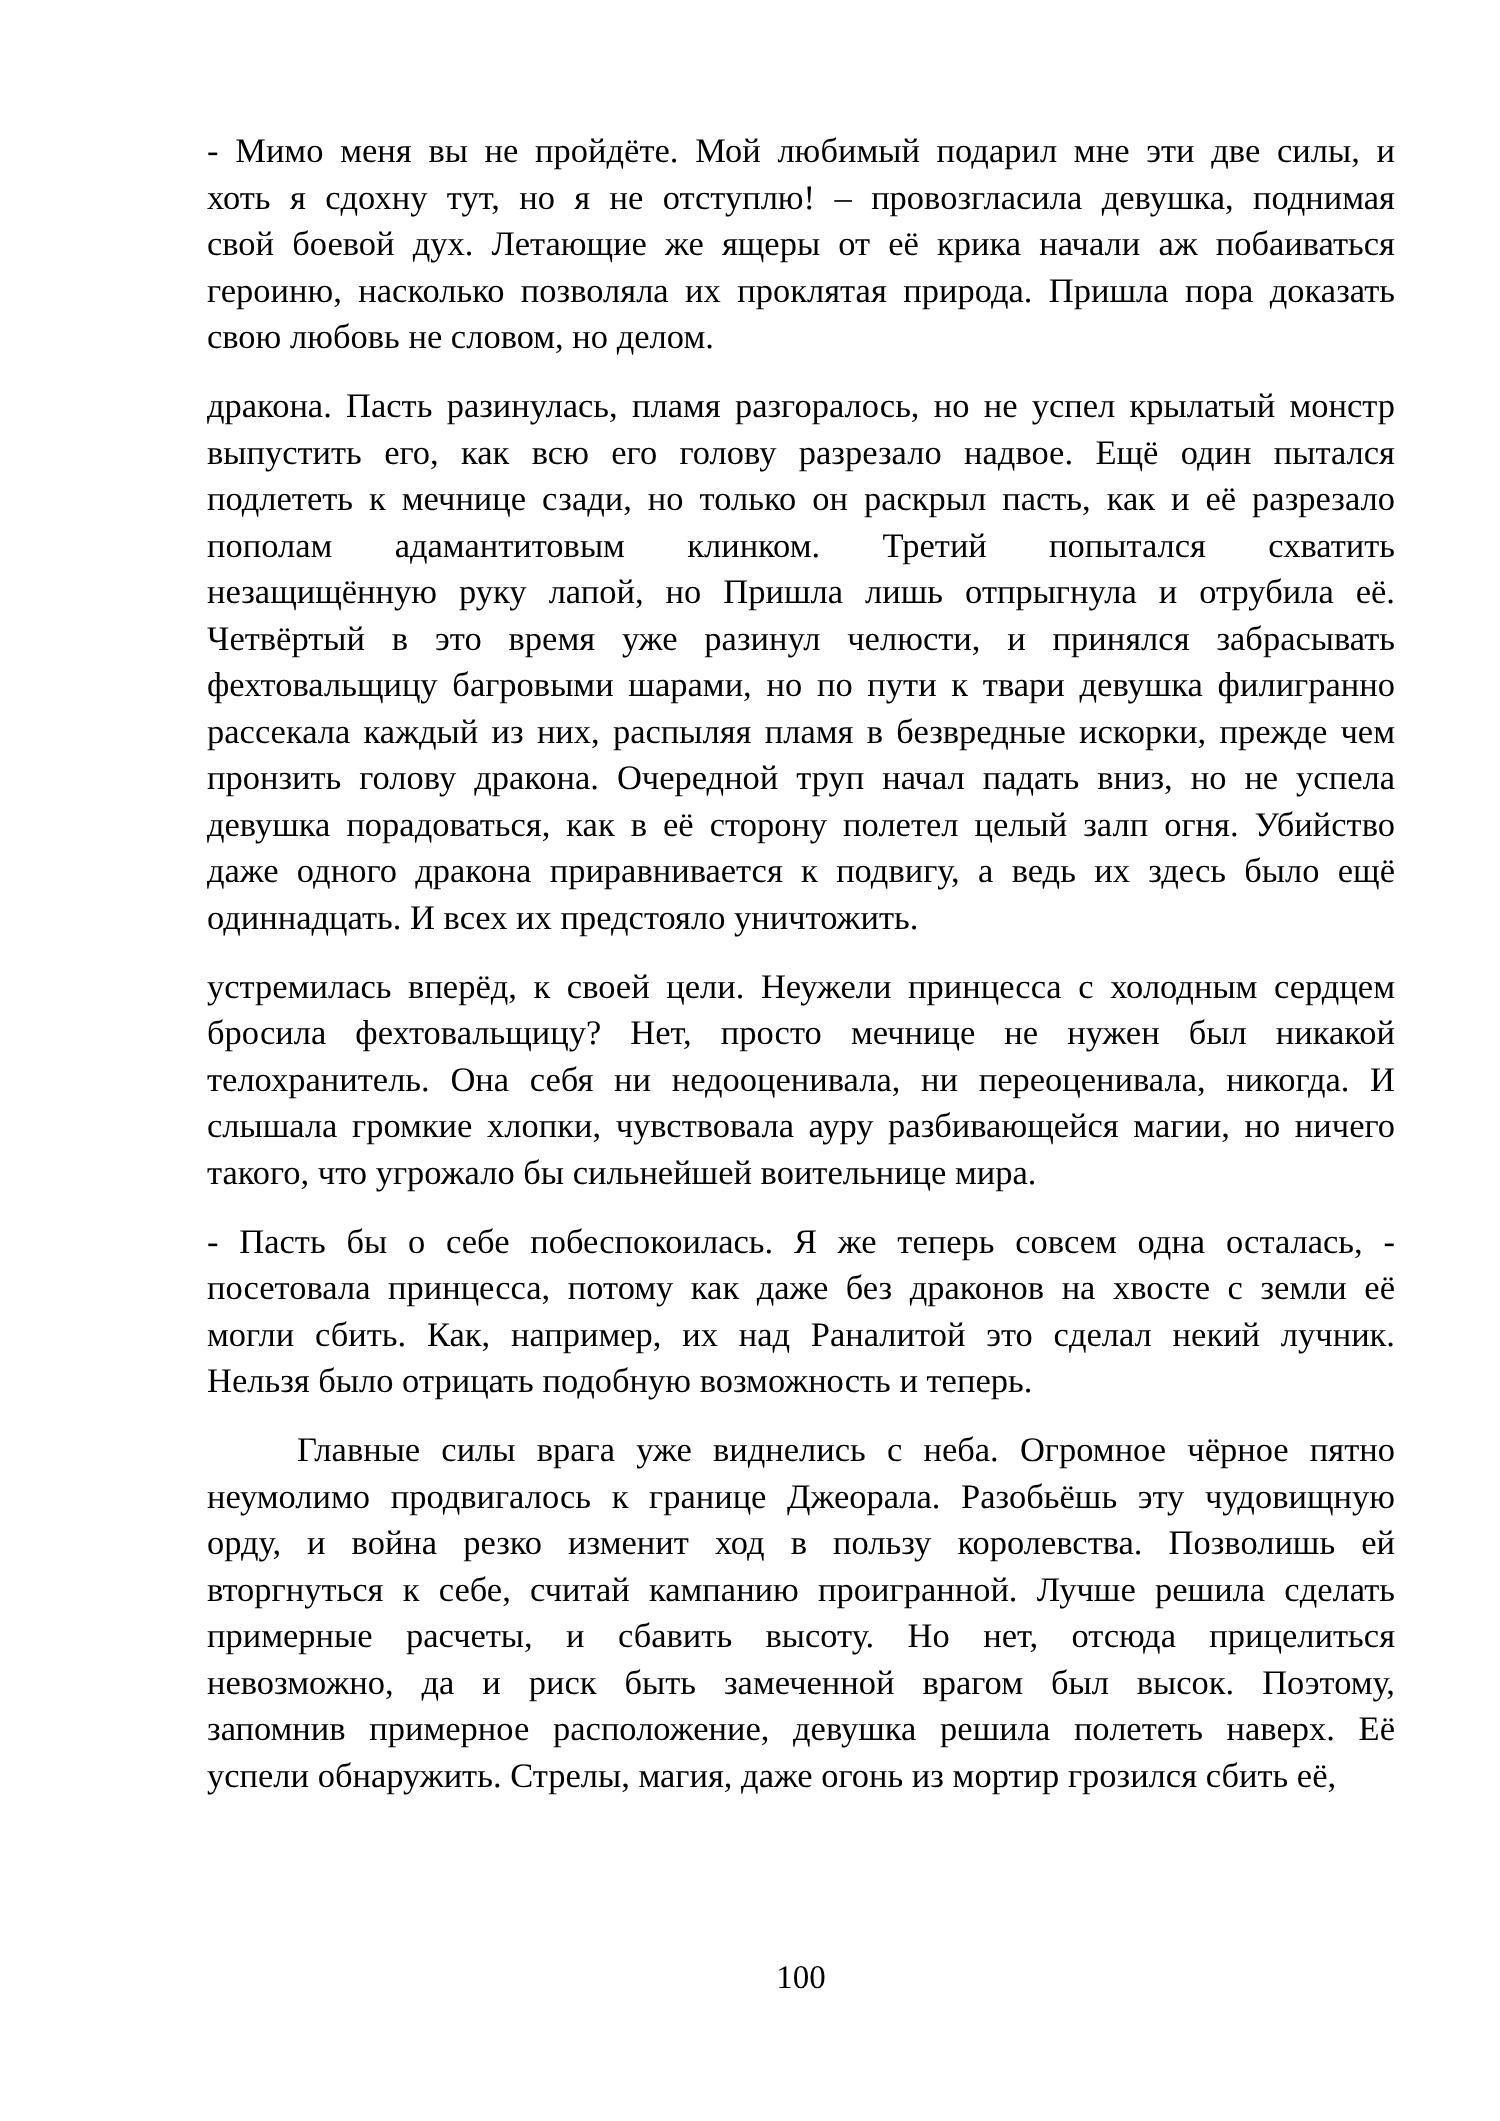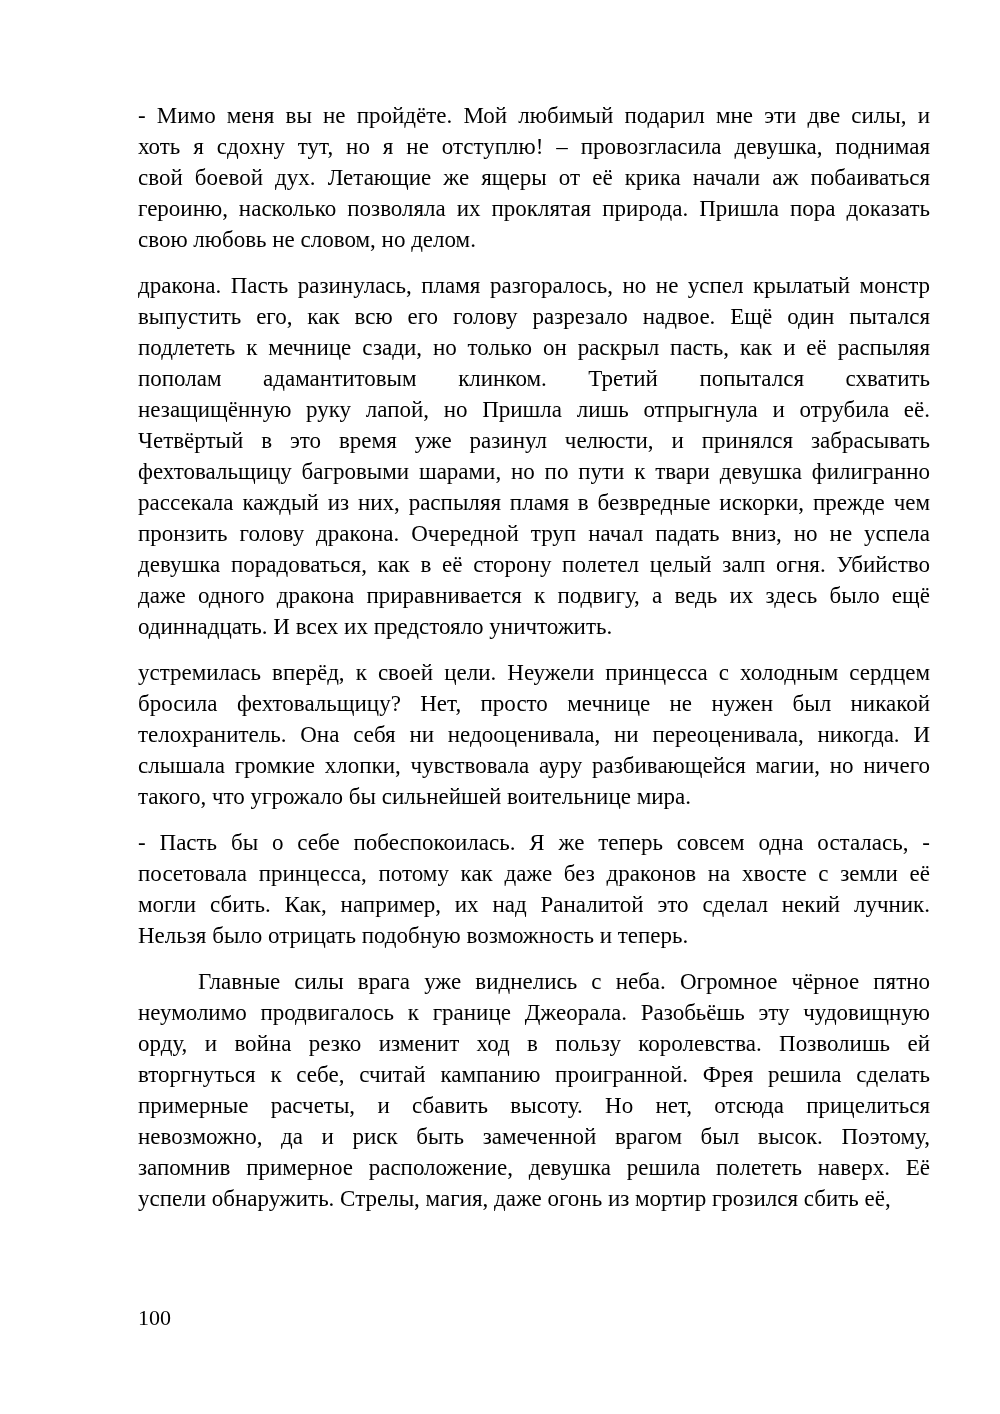--- a/index.html
+++ b/index.html
@@ -12,21 +12,21 @@
     width: 1000px;
     height: 1414px;
     background: #ffffff;
     overflow: hidden;
     font-family: "Liberation Serif", "DejaVu Serif", serif;
     color: #000000;
   }
   .text-block {
     position: absolute;
     left: 138px;
-    top: 100px;
+    top: 85px;
     width: 792px;
   }
   .paragraph {
     margin: 0 0 15px 0;
   }
   .paragraph:last-child {
     margin-bottom: 0;
   }
   .line {
     font-size: 23px;
@@ -41,41 +41,41 @@
     -moz-text-align-last: left;
   }
   .paragraph.indented .line.first {
     padding-left: 60px;
   }
   .page-number {
     position: absolute;
     left: 138px;
     width: 792px;
     top: 1302px;
-    text-align: left;
+    text-align: center;
     font-size: 22px;
     line-height: 31px;
   }
 </style>
 </head>
 <body>
 
 <div class="page">
   <div class="text-block">
       <div class="paragraph">
         <div class="line first">- Мимо меня вы не пройдёте. Мой любимый подарил мне эти две силы, и</div>
         <div class="line">хоть я сдохну тут, но я не отступлю! – провозгласила девушка, поднимая</div>
         <div class="line">свой боевой дух. Летающие же ящеры от её крика начали аж побаиваться</div>
         <div class="line">героиню, насколько позволяла их проклятая природа. Пришла пора доказать</div>
         <div class="line last">свою любовь не словом, но делом.</div>
       </div>
       <div class="paragraph indented">
         <div class="line">дракона. Пасть разинулась, пламя разгоралось, но не успел крылатый монстр</div>
         <div class="line">выпустить его, как всю его голову разрезало надвое. Ещё один пытался</div>
-        <div class="line">подлететь к мечнице сзади, но только он раскрыл пасть, как и её распыляя</div>
+        <div class="line">подлететь к мечнице сзади, но только он раскрыл пасть, как и её разрезало</div>
         <div class="line">пополам адамантитовым клинком. Третий попытался схватить</div>
         <div class="line">незащищённую руку лапой, но Пришла лишь отпрыгнула и отрубила её.</div>
         <div class="line">Четвёртый в это время уже разинул челюсти, и принялся забрасывать</div>
         <div class="line">фехтовальщицу багровыми шарами, но по пути к твари девушка филигранно</div>
         <div class="line">рассекала каждый из них, распыляя пламя в безвредные искорки, прежде чем</div>
         <div class="line">пронзить голову дракона. Очередной труп начал падать вниз, но не успела</div>
         <div class="line">девушка порадоваться, как в её сторону полетел целый залп огня. Убийство</div>
         <div class="line">даже одного дракона приравнивается к подвигу, а ведь их здесь было ещё</div>
         <div class="line last">одиннадцать. И всех их предстояло уничтожить.</div>
       </div>
@@ -89,21 +89,21 @@
       <div class="paragraph">
         <div class="line first">- Пасть бы о себе побеспокоилась. Я же теперь совсем одна осталась, -</div>
         <div class="line">посетовала принцесса, потому как даже без драконов на хвосте с земли её</div>
         <div class="line">могли сбить. Как, например, их над Раналитой это сделал некий лучник.</div>
         <div class="line last">Нельзя было отрицать подобную возможность и теперь.</div>
       </div>
       <div class="paragraph indented">
         <div class="line first">Главные силы врага уже виднелись с неба. Огромное чёрное пятно</div>
         <div class="line">неумолимо продвигалось к границе Джеорала. Разобьёшь эту чудовищную</div>
         <div class="line">орду, и война резко изменит ход в пользу королевства. Позволишь ей</div>
-        <div class="line">вторгнуться к себе, считай кампанию проигранной. Фрея решила сделать</div>
+        <div class="line">вторгнуться к себе, считай кампанию проигранной. Лучше решила сделать</div>
         <div class="line">примерные расчеты, и сбавить высоту. Но нет, отсюда прицелиться</div>
         <div class="line">невозможно, да и риск быть замеченной врагом был высок. Поэтому,</div>
         <div class="line">запомнив примерное расположение, девушка решила полететь наверх. Её</div>
         <div class="line last">успели обнаружить. Стрелы, магия, даже огонь из мортир грозился сбить её,</div>
       </div>
     </div>
   <div class="page-number">100</div>
 </div>
 
 </body></html>

